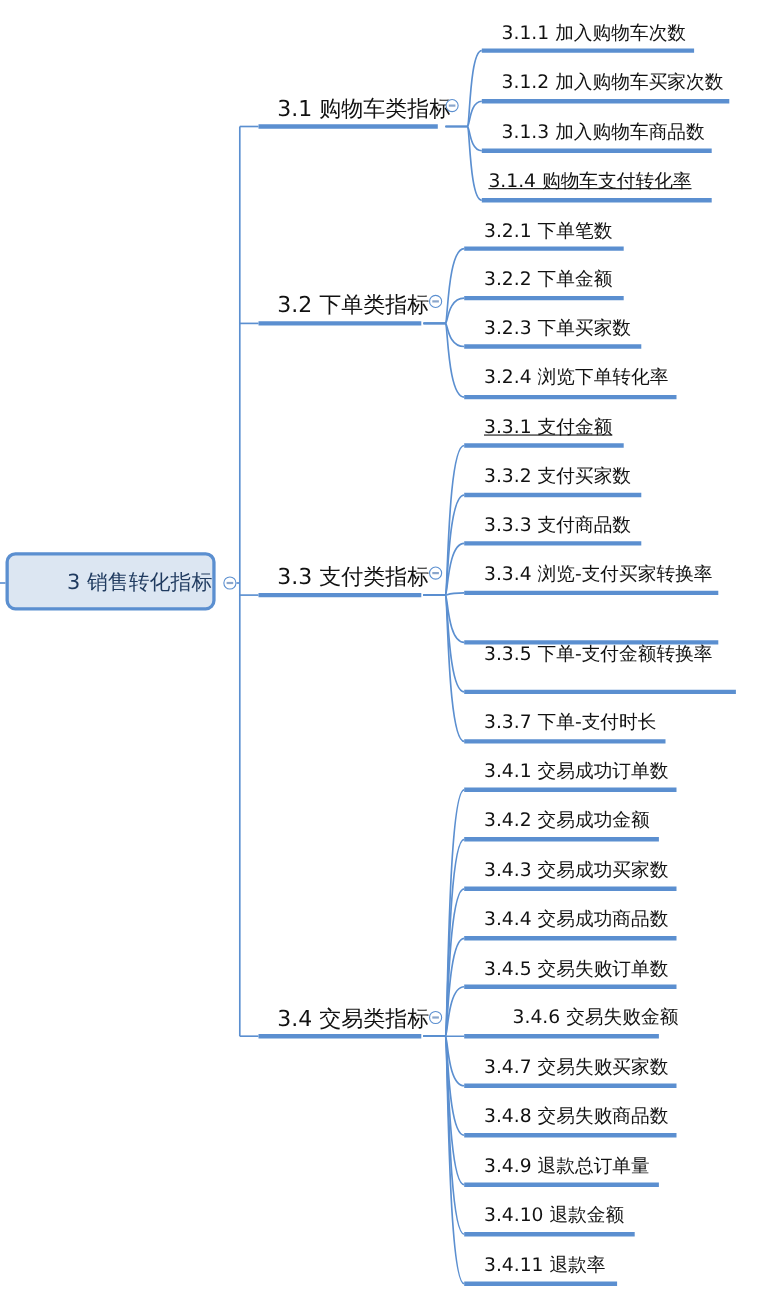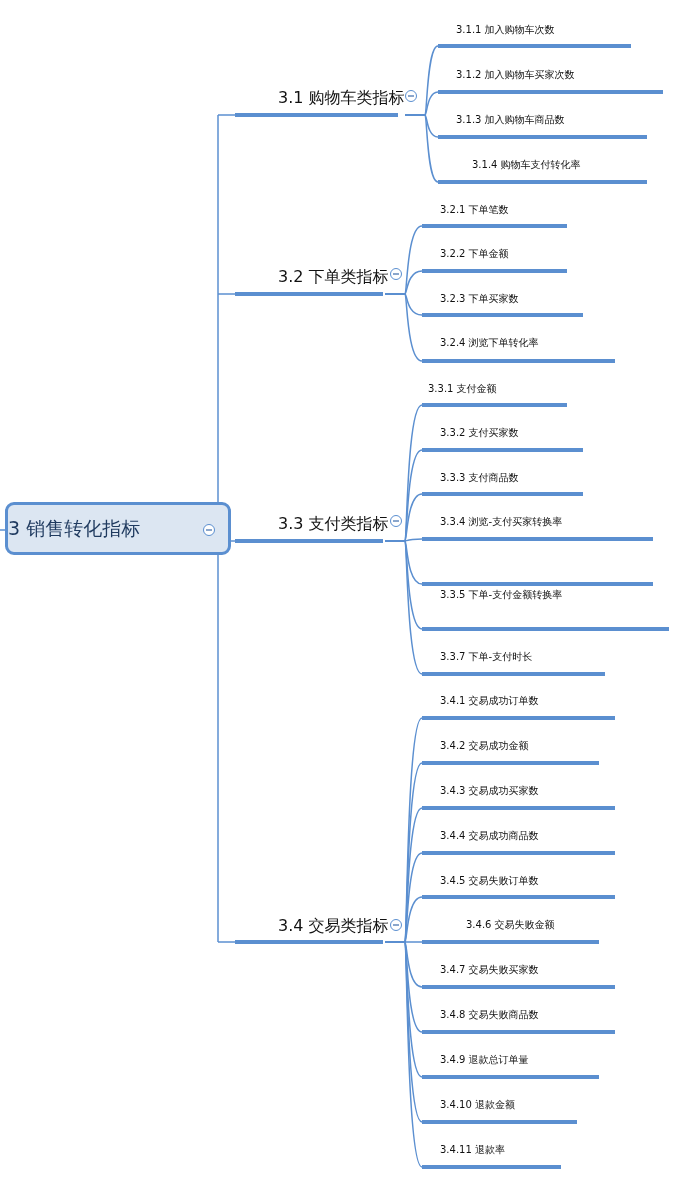--- a/index.html
+++ b/index.html
@@ -1,25 +1,25 @@
 <!DOCTYPE html>
 <html><head>
 <meta charset="utf-8">
 <style>
   html, body { margin:0; padding:0; background:#ffffff; }
   body { width:698px; height:1180px; position:relative; overflow:hidden;
          font-family:"DejaVu Sans","Liberation Sans",sans-serif; }
   #canvas { position:absolute; left:0; top:0; width:698px; height:1180px; }
   svg#lines { position:absolute; left:0; top:0; }
-  .root-box { position:absolute; left:5px; top:502px; width:226px; height:53px;
+  .root-box { position:absolute; left:5px; top:502px; width:191px; height:53px;
               background:#dce6f2; border:3px solid #5b8fd0; border-radius:9px;
-              box-sizing:border-box; display:flex; align-items:center; justify-content:flex-start;
+              box-sizing:border-box; display:flex; align-items:center; justify-content:flex-end;
               font-size:19px; color:#1f3a5f; }
-  .label { position:absolute; font-size:10px; color:#111; white-space:nowrap; line-height:18px; }
-  .l1 { font-size:16px;margin-left:26px; }
+  .label { position:absolute; font-size:17px; color:#111; white-space:nowrap; line-height:18px; }
+  .l1 { font-size:20px; }
   .collapse { position:absolute; width:12px; height:12px; border:1.5px solid #5b8fd0; border-radius:50%;
               background:#fff; box-sizing:border-box; }
   .collapse::after { content:""; position:absolute; left:2px; right:2px; top:4px; height:1.5px; background:#8aa6cc; }
 </style>
 </head>
 <body>
 
 <div id="canvas">
   <svg id="lines" width="698" height="1180">
 
@@ -107,28 +107,28 @@
 
   <div class="label l1" style="left:252px;top:515px;">3.3  支付类指标</div>
   <div class="collapse" style="left:390px;top:515px;"></div>
 
   <div class="label l1" style="left:252px;top:917px;">3.4  交易类指标</div>
   <div class="collapse" style="left:390px;top:919px;"></div>
 
   <div class="label" style="left:456px;top:21px;">3.1.1  加入购物车次数</div>
   <div class="label" style="left:456px;top:66px;">3.1.2  加入购物车买家次数</div>
   <div class="label" style="left:456px;top:111px;">3.1.3  加入购物车商品数</div>
-  <div class="label" style="left:472px;top:156px;">3.1.4  购物车支付转化率</div>
+  <div class="label" style="left:444px;top:156px;text-decoration:underline;">3.1.4  购物车支付转化率</div>
 
   <div class="label" style="left:440px;top:201px;">3.2.1  下单笔数</div>
   <div class="label" style="left:440px;top:245px;">3.2.2  下单金额</div>
   <div class="label" style="left:440px;top:290px;text-align:right;">3.2.3  下单买家数</div>
   <div class="label" style="left:440px;top:334px;">3.2.4  浏览下单转化率</div>
 
-  <div class="label" style="left:428px;top:380px;">3.3.1  支付金额</div>
+  <div class="label" style="left:440px;top:380px;text-decoration:underline;">3.3.1  支付金额</div>
   <div class="label" style="left:440px;top:424px;">3.3.2  支付买家数</div>
   <div class="label" style="left:440px;top:469px;">3.3.3  支付商品数</div>
   <div class="label" style="left:440px;top:513px;text-align:right;">3.3.4  浏览-支付买家转换率</div>
   <div class="label" style="left:440px;top:558px;margin-top:28px;">3.3.5  下单-支付金额转换率</div>
   <div class="label" style="left:440px;top:648px;">3.3.7  下单-支付时长</div>
 
   <div class="label" style="left:440px;top:692px;">3.4.1  交易成功订单数</div>
   <div class="label" style="left:440px;top:737px;">3.4.2  交易成功金额</div>
   <div class="label" style="left:440px;top:782px;">3.4.3  交易成功买家数</div>
   <div class="label" style="left:440px;top:827px;">3.4.4  交易成功商品数</div>

